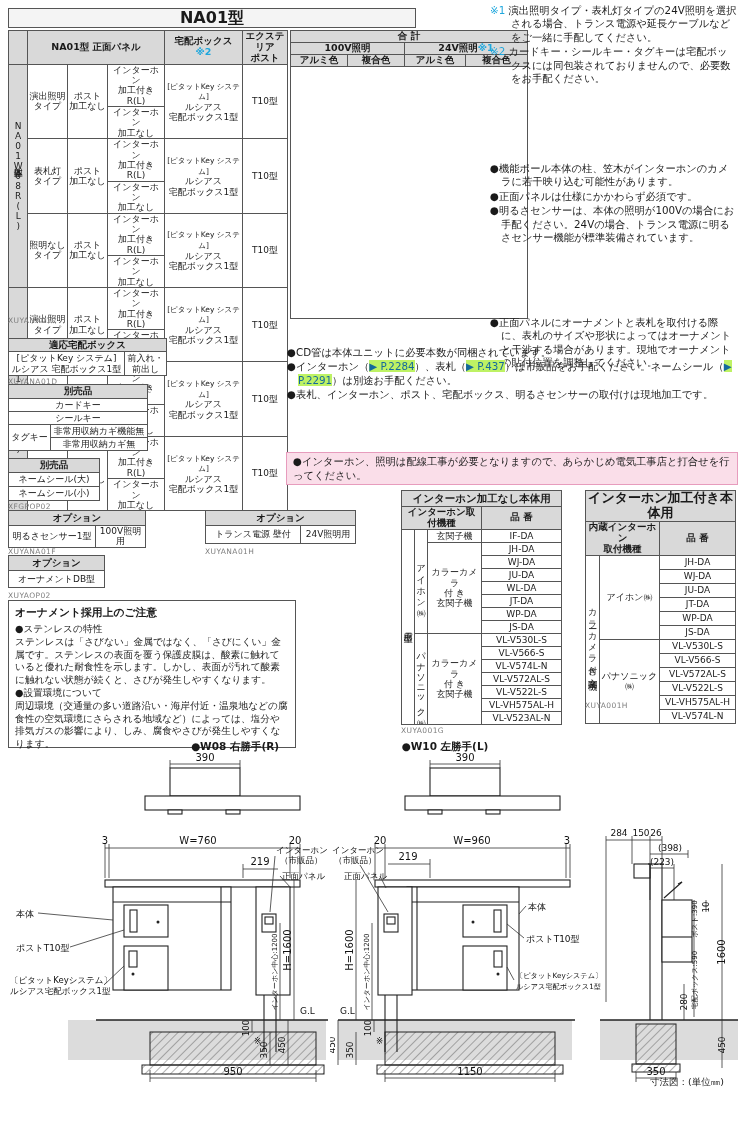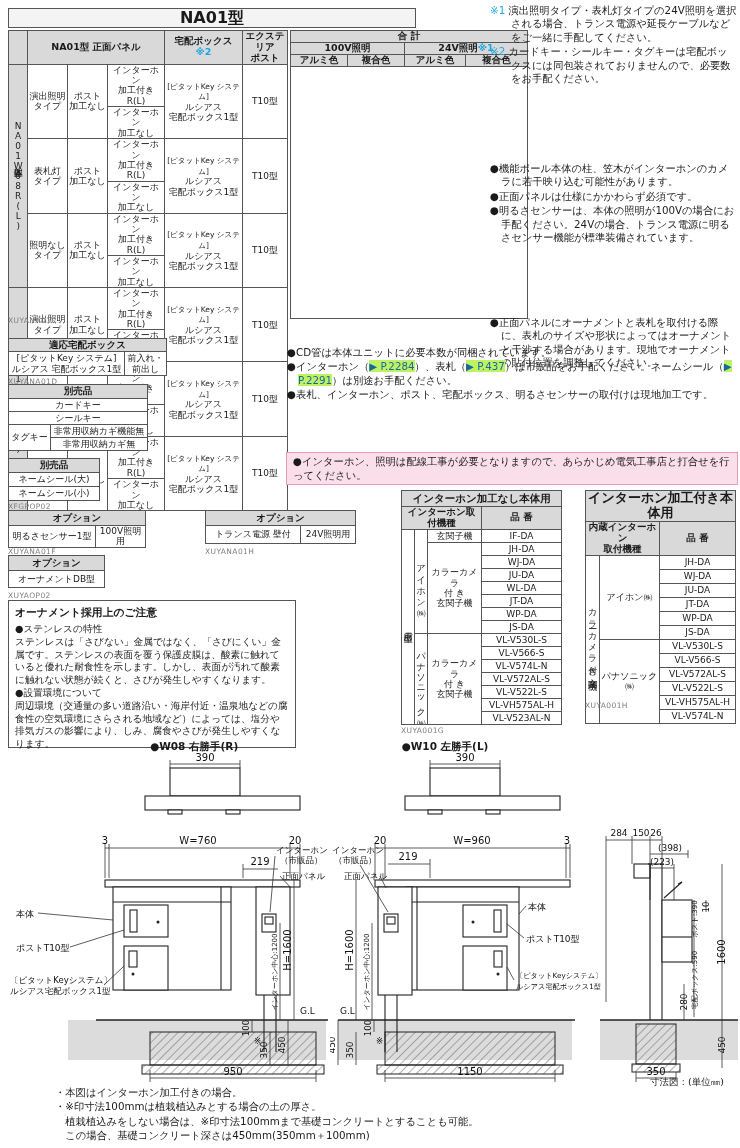--- a/index.html
+++ b/index.html
@@ -440,21 +440,21 @@
     <tr style="height:14px">
           <td>VL-VH575AL-H</td>
         </tr>
     <tr style="height:14px">
           <td>VL-V574L-N</td>
         </tr>
   </tbody>
     </table>
   <div class="abs code" style="left:585px;top:701px">XUYA001H</div>
 
-  <div class="abs cap" style="left:150px;top:740px;width:170px;text-align:left">●W08 右勝手(R)</div>
+  <div class="abs cap" style="left:150px;top:740px;width:170px;text-align:center">●W08 右勝手(R)</div>
   <div class="abs cap" style="left:360px;top:740px;width:170px;text-align:center">●W10 左勝手(L)</div>
 
   <svg class="abs" style="left:8px;top:752px" width="322" height="332" viewBox="0 0 322 332">
     <defs>
         <pattern id="h1" width="6" height="6" patternTransform="rotate(45)" patternUnits="userSpaceOnUse">
           <line x1="0" y1="0" x2="0" y2="6" stroke="#666" stroke-width="1"></line>
         </pattern>
       </defs>
 
     <text x="197" y="9" text-anchor="middle" class="d10">390</text>
@@ -665,20 +665,14 @@
     <line x1="124" y1="268" x2="124" y2="316" class="dim"></line>
       <text x="127" y="293" class="d9" transform="rotate(-90 127 293)" text-anchor="middle">450</text>
     <line x1="38" y1="326" x2="78" y2="326" class="dim"></line>
       <line x1="38" y1="320" x2="38" y2="330" class="dim"></line>
       <line x1="78" y1="320" x2="78" y2="330" class="dim"></line>
     <text x="58" y="323" text-anchor="middle" class="d10">350</text>
   </svg>
 
   <div class="abs" style="left:650px;top:1076px;font-size:9.5px">寸法図：(単位㎜)</div>
 
-  <div class="abs nb" style="left:55px;top:1086px;width:620px">
-    <p>・本図はインターホン加工付きの場合。</p>
-    <p>・※印寸法100mmは植栽植込みとする場合の土の厚さ。</p>
-    <p>　植栽植込みをしない場合は、※印寸法100mmまで基礎コンクリートとすることも可能。</p>
-    <p>　この場合、基礎コンクリート深さは450mm(350mm＋100mm)</p>
-  </div>
 
 </div>
 
 </body></html>

